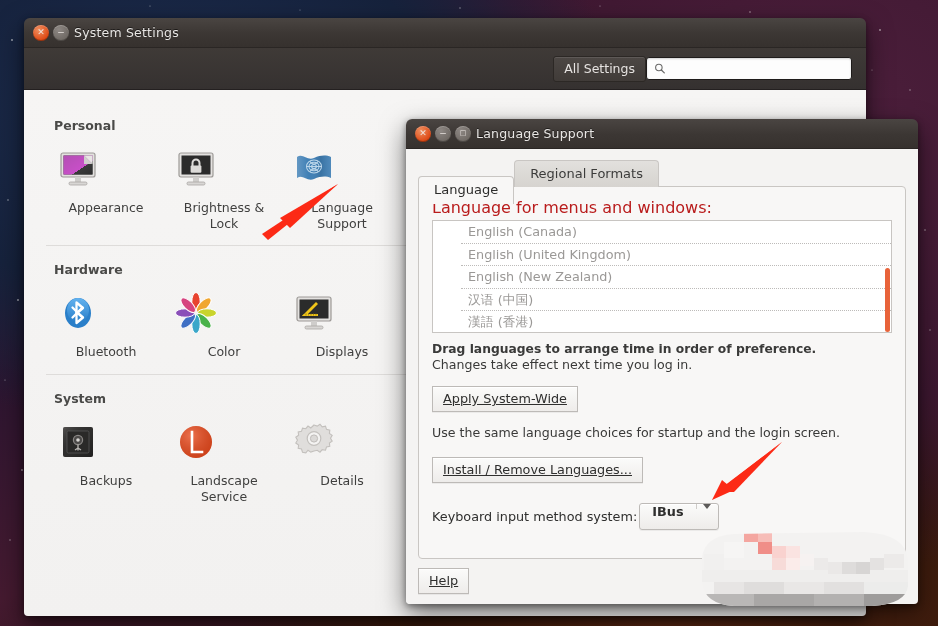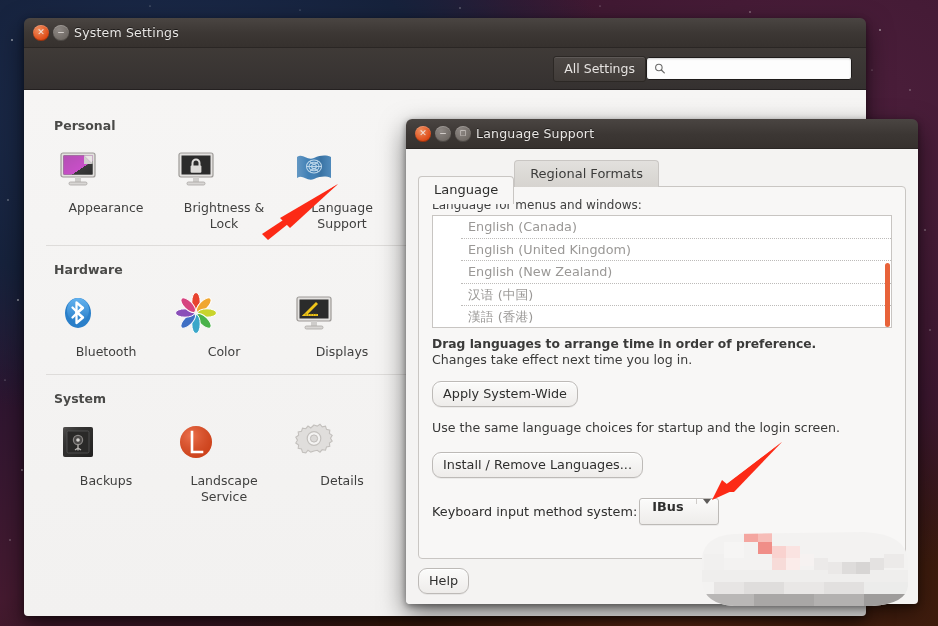--- a/index.html
+++ b/index.html
@@ -143,21 +143,21 @@
   .tab-panel {
     border: 1px solid #c9c6c3;
     border-radius: 0 4px 4px 4px;
     background: #f8f7f6;
     margin-top: -1px;
     flex: 1;
     padding: 11px 13px 12px;
     display: flex; flex-direction: column;
     overflow: hidden;
   }
-  .field-label { font-size: 12px; color: #404040; margin-bottom: 3px; }
+  .field-label { font-size: 16px; color: #b91c1c; margin-bottom: 3px; }
   #lang-list {
     border: 1px solid #c8c5c2;
     background: #fff;
     height: 113px;
     overflow: hidden;
     position: relative;
     padding-left: 28px;
   }
   .lang-row {
     height: 22.5px; line-height: 22.5px;
@@ -174,24 +174,25 @@
     background: #e8633a; border-radius: 3px;
     cursor: default;
   }
   .hint-bold { font-size: 12.3px; font-weight: bold; color: #3a3a39; margin-top: 9px; }
   .hint { font-size: 12.6px; color: #3a3a39; margin-top: 1px; }
   .btn {
     display: inline-block;
     font-size: 12.8px; color: #2f2f2e;
     background: linear-gradient(180deg,#fbfbfa 0%, #eeecea 100%);
     border: 1px solid #bdbab7;
-    border-radius: 9px;
+    border-radius: 0;
     padding: 4px 10px 5px;
     box-shadow: 0 1px 0 rgba(0,0,0,.05), inset 0 1px 0 #fff;
     cursor: default;
+    text-decoration: underline;
   }
   .row-gap-a { margin-top: 14px; }
   .row-gap-b { margin-top: 13px; }
   .row-gap-c { margin-top: 17px; }
   .im-row { display: flex; align-items: center; margin-top: 20px; }
   .im-label { font-size: 12.8px; color: #2f2f2e; margin-right: 2px; }
   .combo {
     display: flex; align-items: flex-start;
     background: linear-gradient(180deg,#fbfbfa 0%, #eeecea 100%);
     border: 1px solid #bdbab7; border-radius: 3px;

